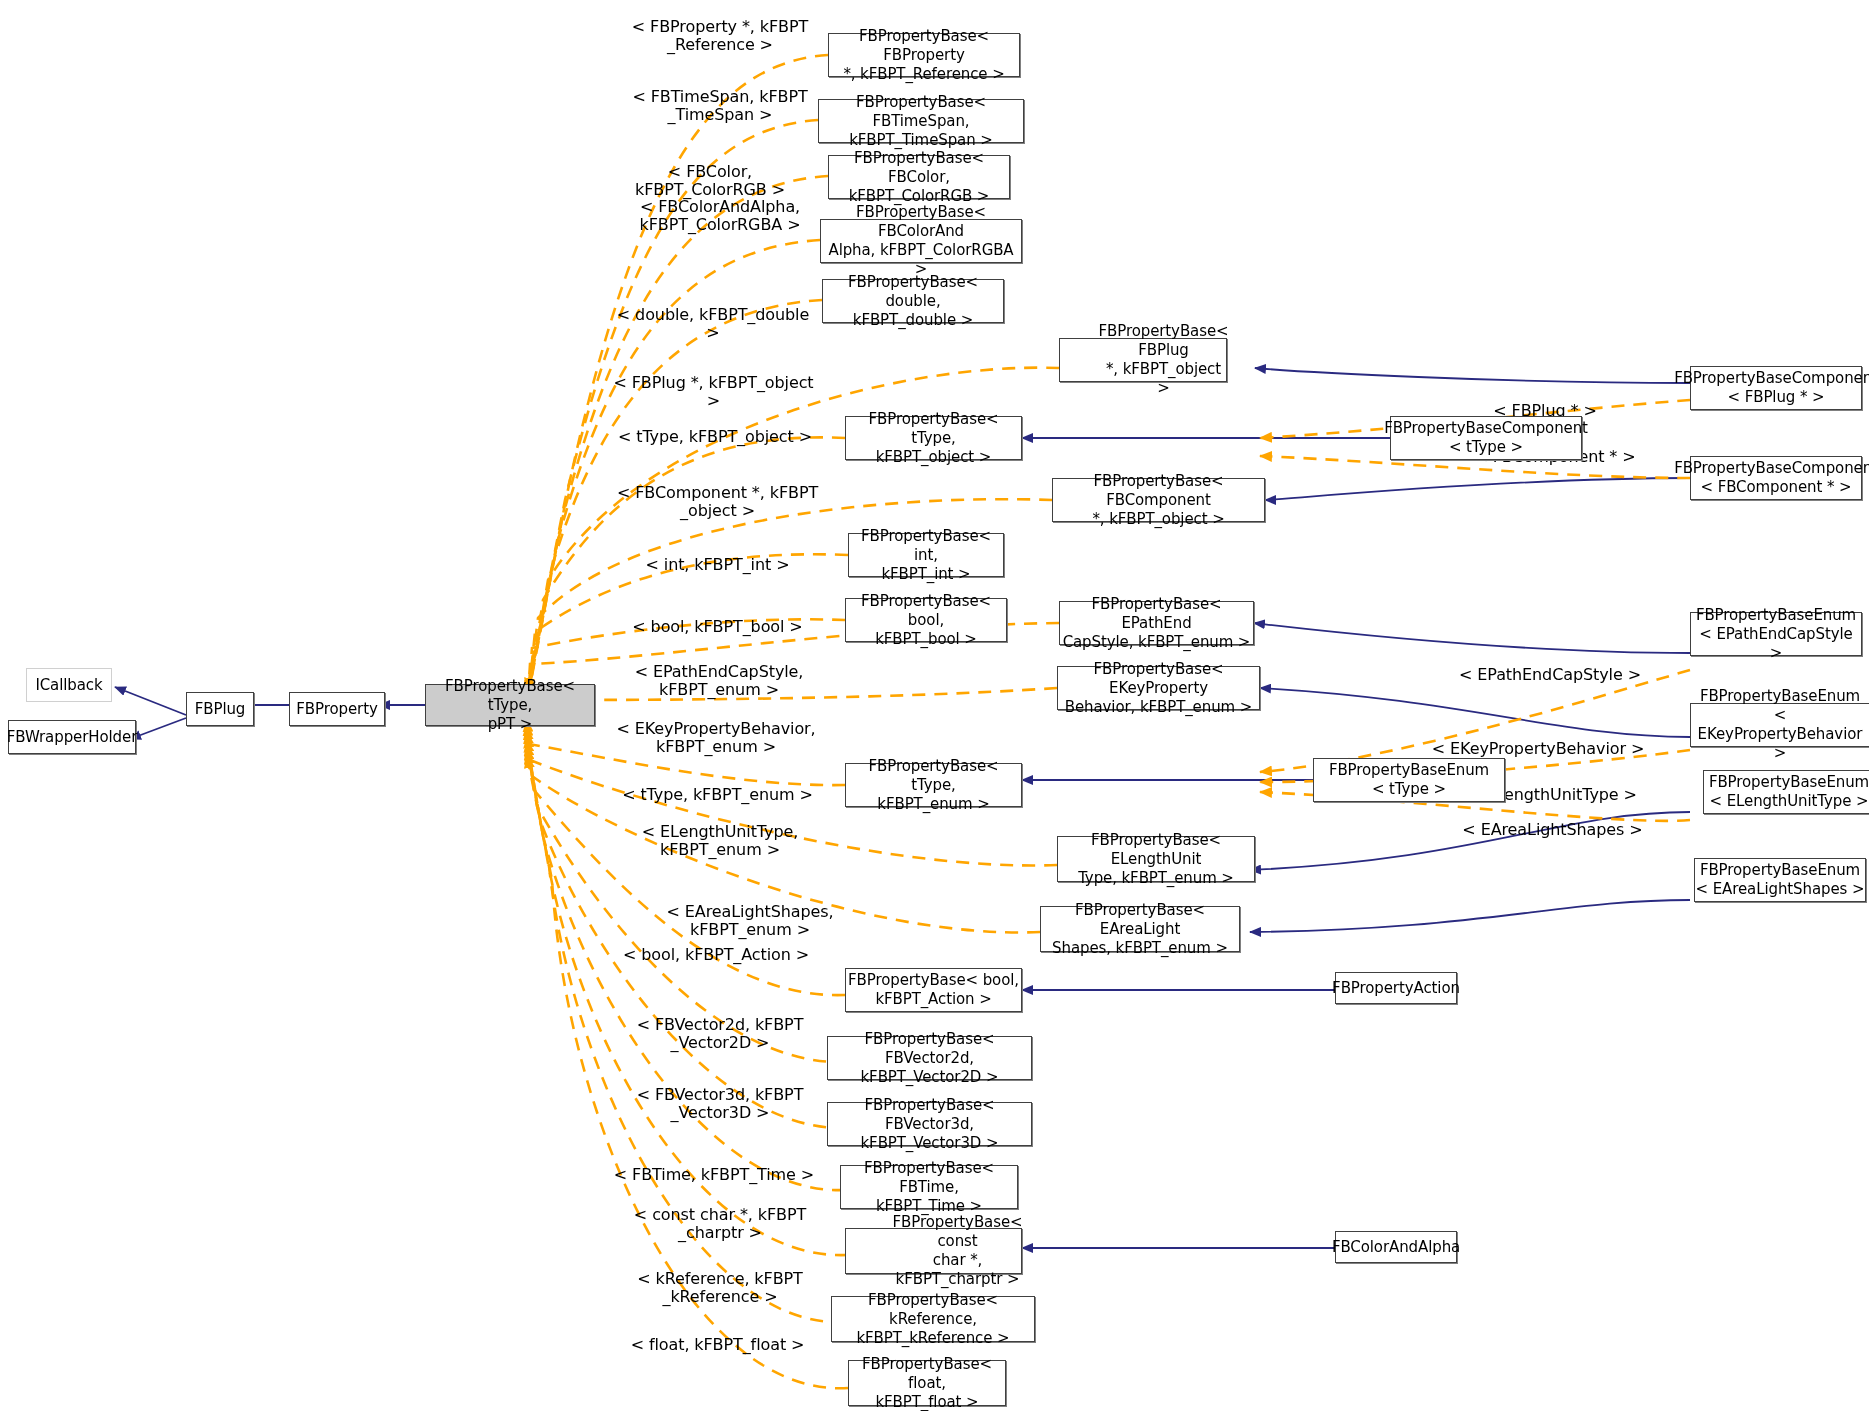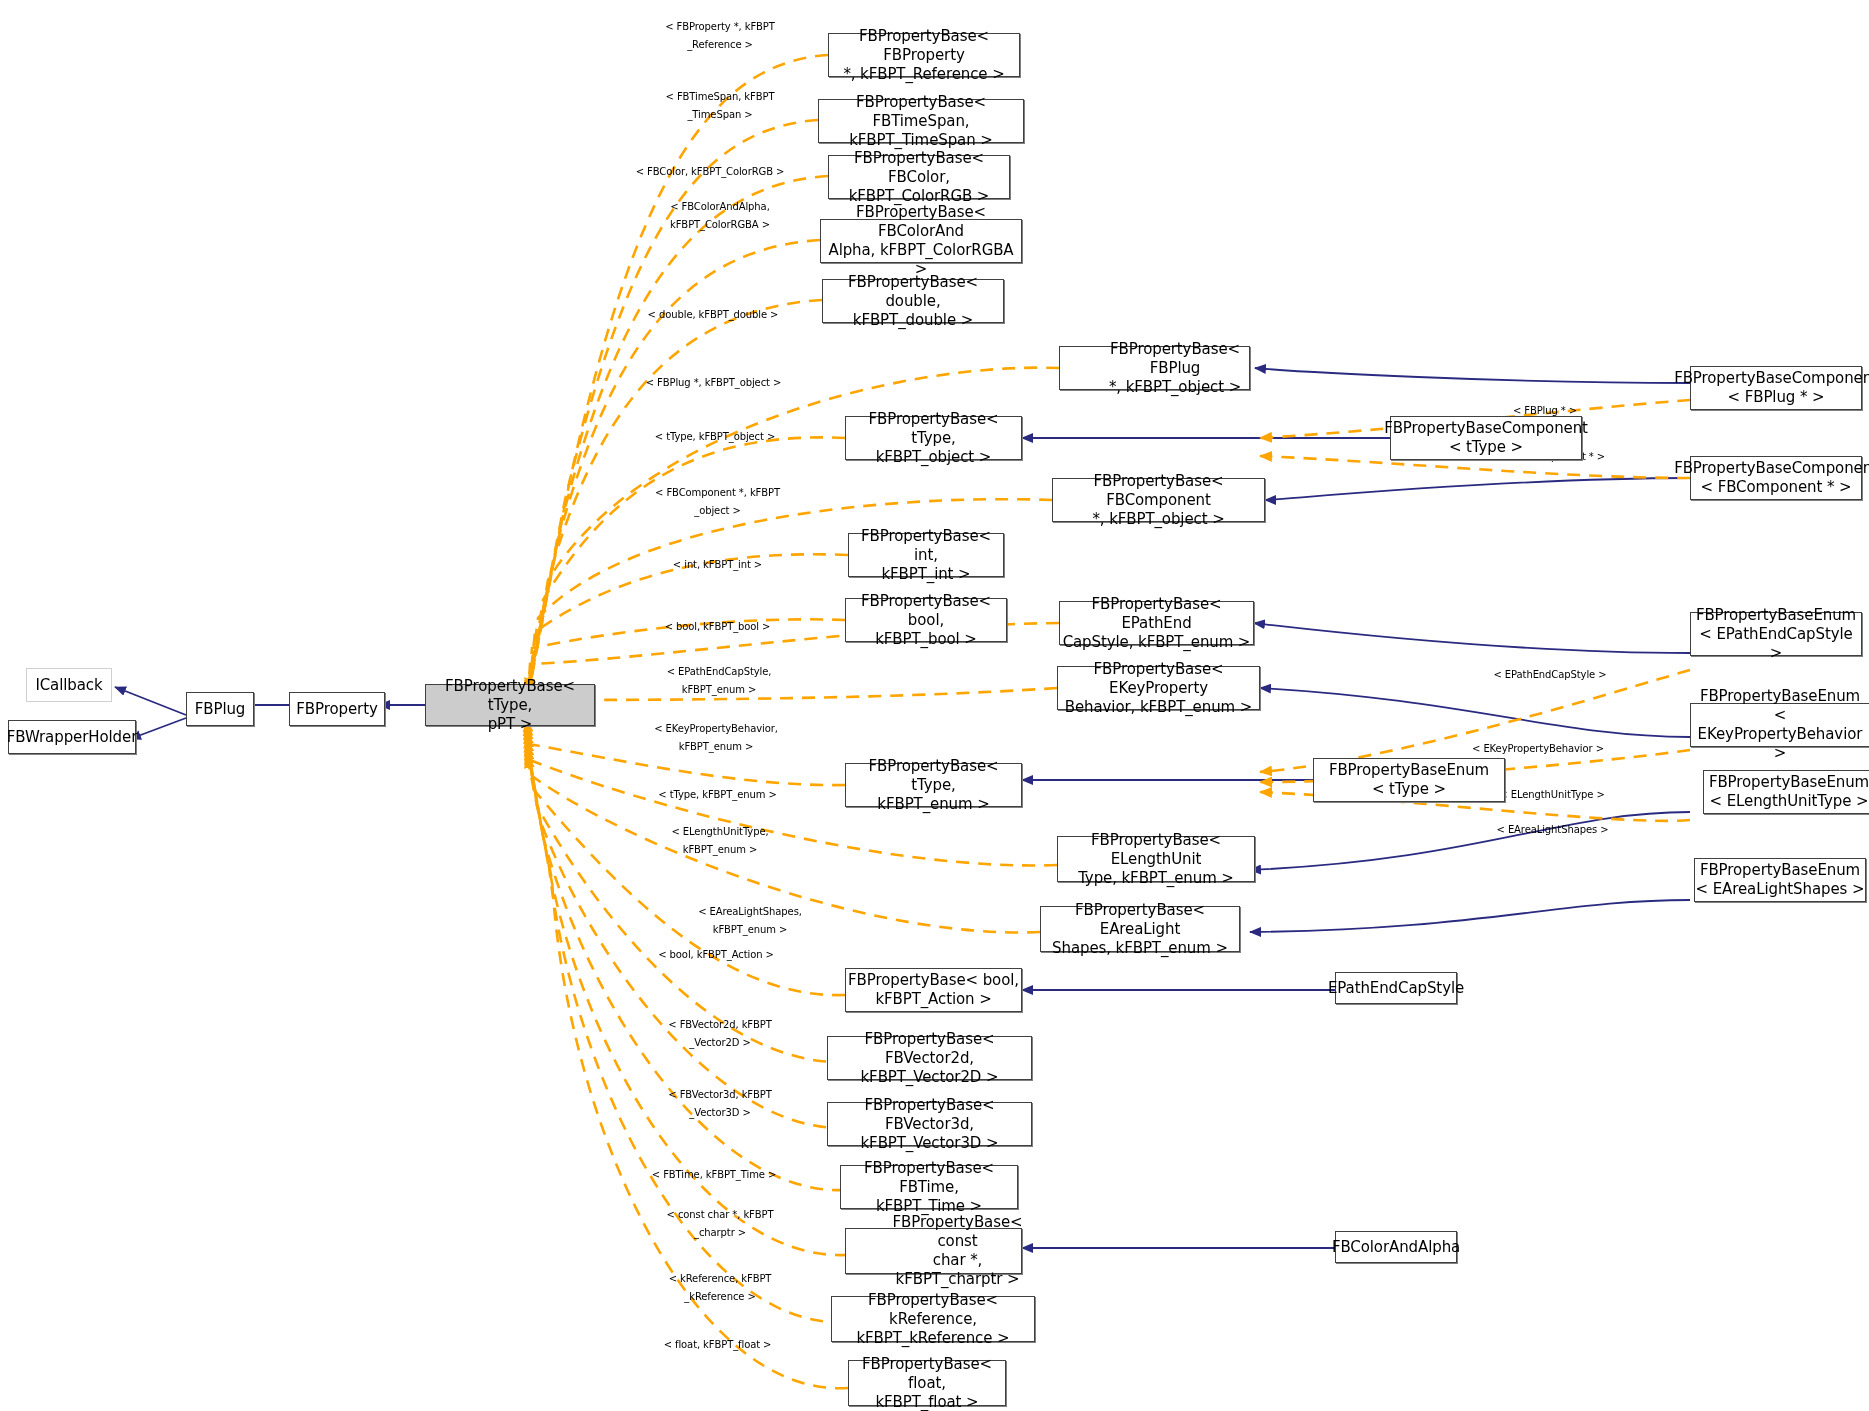--- a/index.html
+++ b/index.html
@@ -29,21 +29,21 @@
   .node.root{
     background:#cccccc;
     border:1px solid #404040;
   }
   .node.plain{
     border:1px solid #d0d0d0;
     box-shadow:none;
   }
   .edge-label{
     position:absolute;
-    font-size:10px;
+    font-size:16px;
     line-height:18px;
     color:#000000;
     text-align:center;
     white-space:pre-line;
     z-index:2;
     letter-spacing:-0.1px;
   }
 </style>
 </head>
 <body>
@@ -144,21 +144,21 @@
 kFBPT_ColorRGB &gt;</span>
   </div>
   <div class="node" style="left:820px;top:219px;width:202px;height:44px;">
     <span>FBPropertyBase&lt; FBColorAnd
 Alpha, kFBPT_ColorRGBA &gt;</span>
   </div>
   <div class="node" style="left:822px;top:279px;width:182px;height:44px;">
     <span>FBPropertyBase&lt; double,
 kFBPT_double &gt;</span>
   </div>
-  <div class="node" style="left:1059px;top:346px;width:191px;height:44px;padding-left:41px;">
+  <div class="node" style="left:1059px;top:338px;width:168px;height:44px;padding-left:41px;">
     <span>FBPropertyBase&lt; FBPlug
 *, kFBPT_object &gt;</span>
   </div>
   <div class="node" style="left:845px;top:416px;width:177px;height:44px;">
     <span>FBPropertyBase&lt; tType,
 kFBPT_object &gt;</span>
   </div>
   <div class="node" style="left:1052px;top:478px;width:213px;height:44px;">
     <span>FBPropertyBase&lt; FBComponent
 *, kFBPT_object &gt;</span>
@@ -222,21 +222,21 @@
 
   <div class="node" style="left:1390px;top:416px;width:192px;height:44px;">
     <span>FBPropertyBaseComponent
 &lt; tType &gt;</span>
   </div>
   <div class="node" style="left:1313px;top:758px;width:192px;height:44px;">
     <span>FBPropertyBaseEnum
 &lt; tType &gt;</span>
   </div>
   <div class="node" style="left:1335px;top:972px;width:122px;height:32px;">
-    <span>EPathEndCapStyle</span>
+    <span>FBPropertyAction</span>
   </div>
   <div class="node" style="left:1335px;top:1231px;width:122px;height:32px;">
     <span>FBColorAndAlpha</span>
   </div>
 
   <div class="node" style="left:1690px;top:366px;width:172px;height:44px;">
     <span>FBPropertyBaseComponent
 &lt; FBPlug * &gt;</span>
   </div>
   <div class="node" style="left:1690px;top:456px;width:172px;height:44px;">

